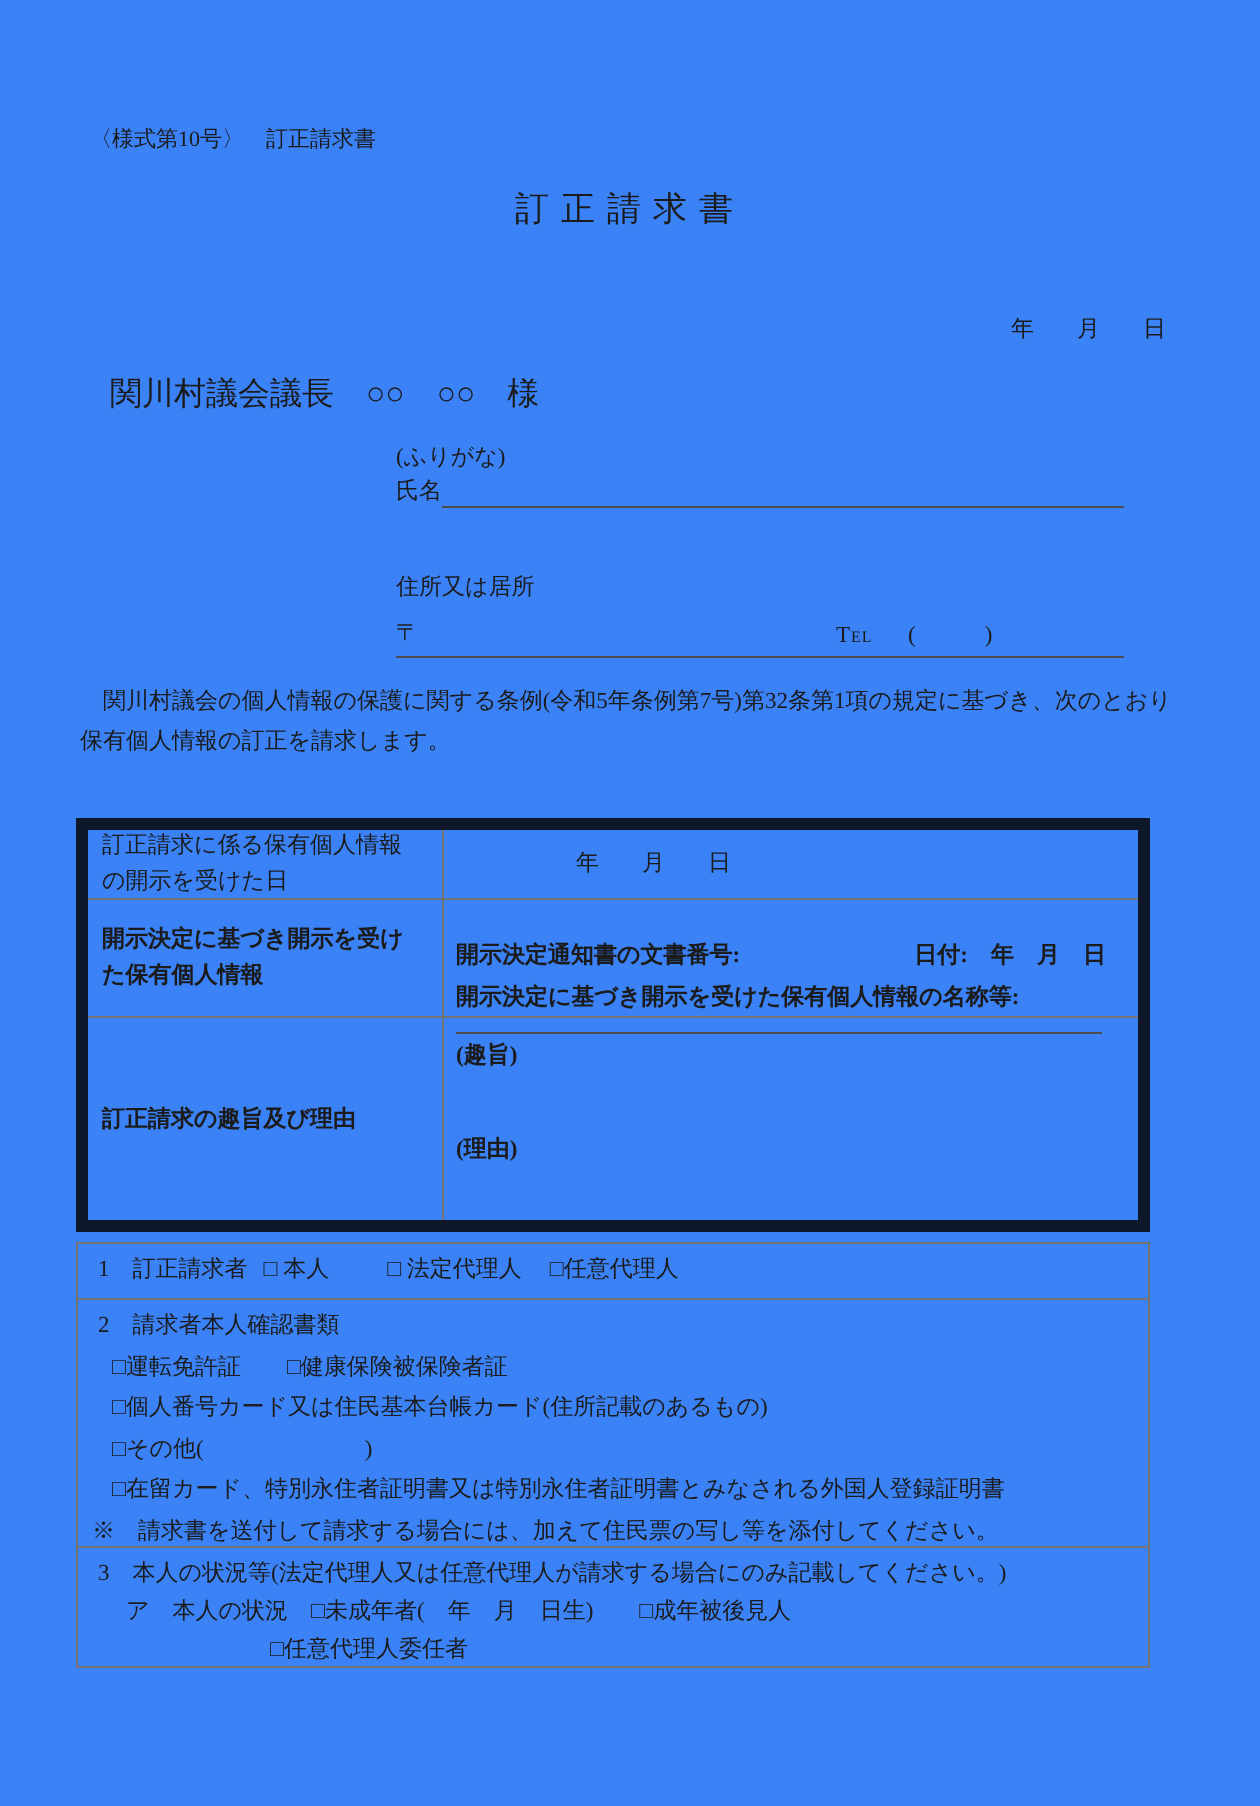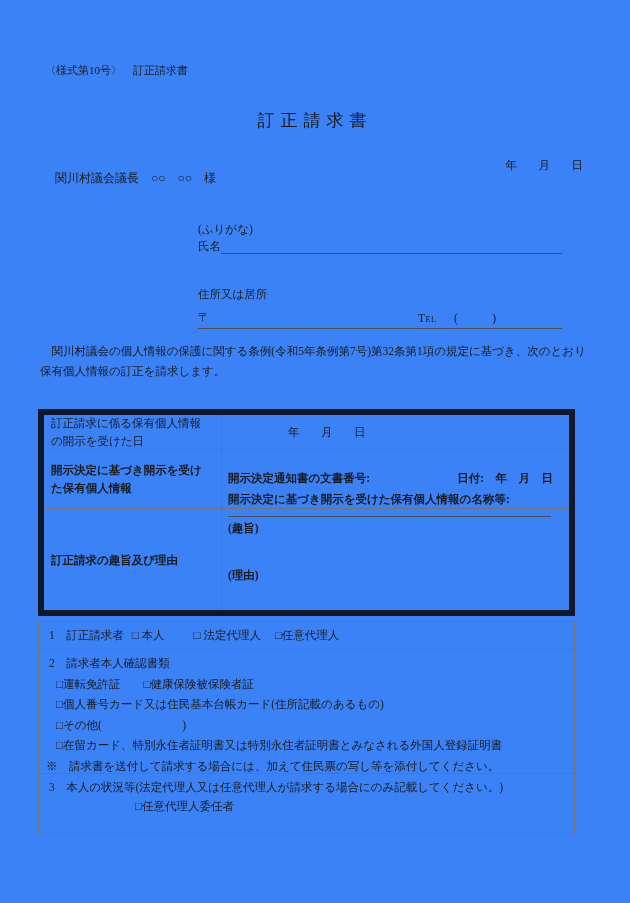--- a/index.html
+++ b/index.html
@@ -13,25 +13,25 @@
     margin:0 auto;
     background:#3b82f6;
     color:#1b1b1b;
     font-size:11.5px;
     line-height:15px;
     overflow:hidden;
   }
   
   .form-number{position:absolute;left:45px;top:63px;font-size:11px;}
   .doc-title{
-    position:absolute;left:0;right:0;top:97px;margin:16px;
+    position:absolute;left:0;right:0;top:97px;margin:0;
     text-align:center;font-size:17px;font-weight:normal;letter-spacing:6px;
   }
   .date-line{position:absolute;top:158px;right:42px;letter-spacing:5px;}
-  .addressee{position:absolute;left:55px;top:171px;font-size:12px;}
+  .addressee{position:absolute;left:55px;top:190px;font-size:16px;}
   .furigana{position:absolute;left:198px;top:222px;}
   .name-row{
     position:absolute;left:198px;top:237px;width:364px;height:17px;
     display:flex;align-items:flex-end;
   }
   .name-row .fill-line{flex:1 1 auto;border-bottom:1px solid #4d4d4d;height:16px;}
   .address-label{position:absolute;left:198px;top:287px;}
   .postal-row{
     position:absolute;left:198px;top:310px;width:364px;height:18px;
     border-bottom:1px solid #4d4d4d;
@@ -149,17 +149,18 @@
       <div class="h">2　請求者本人確認書類</div>
       <div class="cb">□運転免許証　　□健康保険被保険者証</div>
       <div class="cb">□個人番号カード又は住民基本台帳カード(住所記載のあるもの)</div>
       <div class="cb">□その他(　　　　　　　)</div>
       <div class="cb">□在留カード、特別永住者証明書又は特別永住者証明書とみなされる外国人登録証明書</div>
       <div class="note">※　請求書を送付して請求する場合には、加えて住民票の写し等を添付してください。</div>
     </div>
 
     <div class="t2-row r3">
       <div class="h">3　本人の状況等(法定代理人又は任意代理人が請求する場合にのみ記載してください。)</div>
+      <div class="la">ア　本人の状況　□未成年者(　年　月　日生)　　□成年被後見人</div>
       <div class="lb">□任意代理人委任者</div>
     </div>
   </div>
 
 </div>
 
 </body></html>

